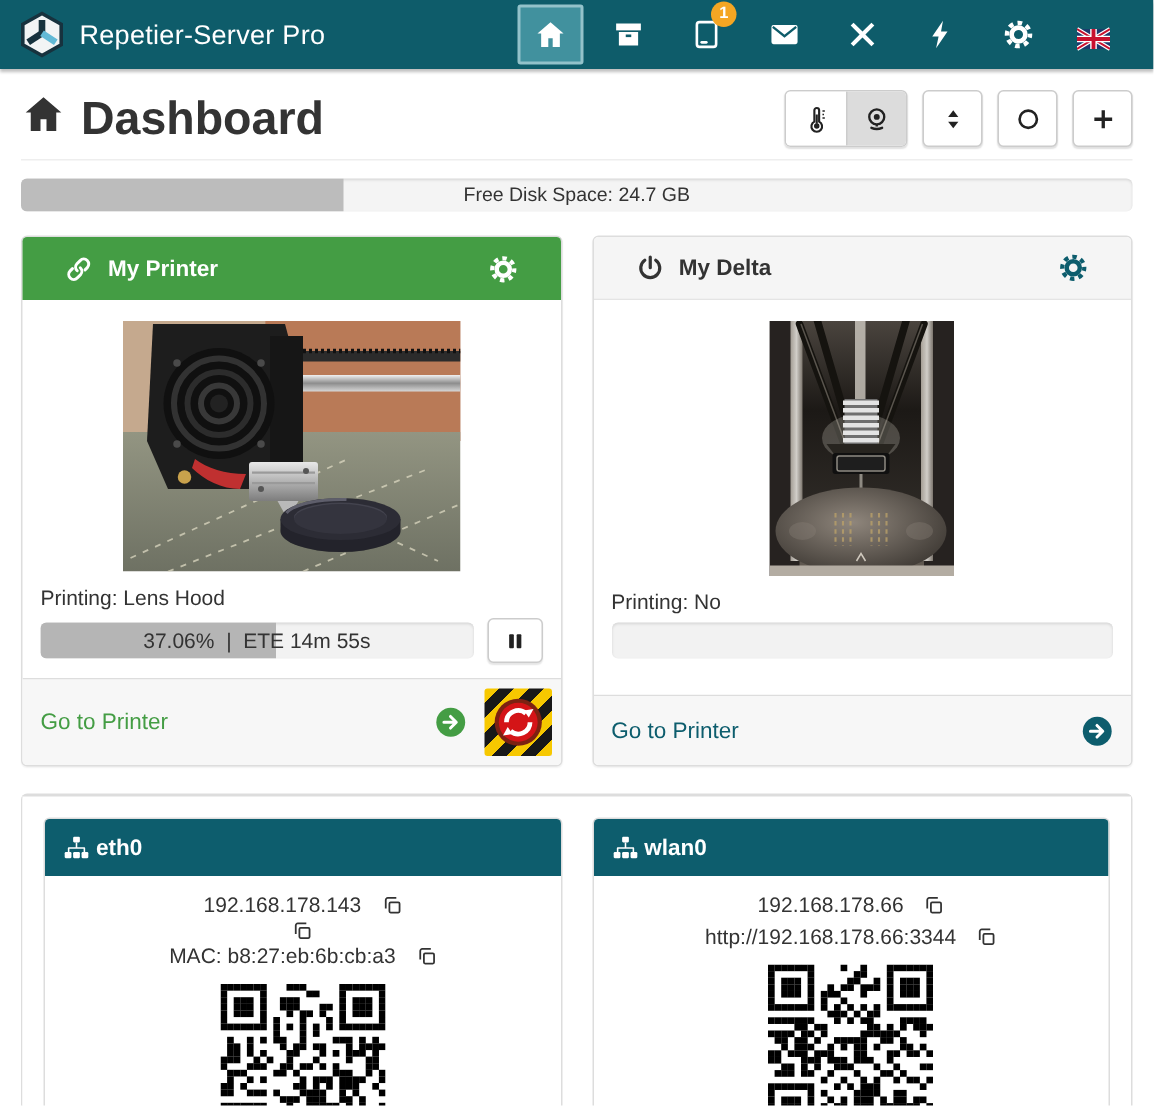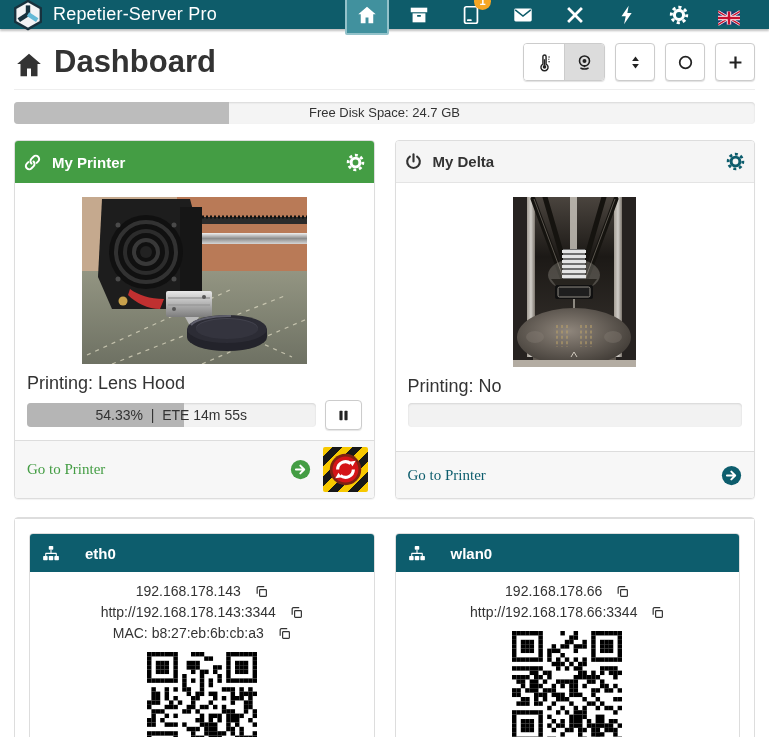--- a/index.html
+++ b/index.html
@@ -5,38 +5,38 @@
   :root{
     --navbar:#0e5c6a; --teal:#0d5d6d; --green:#449d44; --badge:#f5a623;
     --text:#333; --border:#ddd; --panelbg:#f5f5f5;
   }
   *{box-sizing:border-box; margin:0; padding:0;}
   html,body{width:769px;height:737px;overflow:hidden;background:#fff;
     font-family:"Liberation Sans",sans-serif; color:var(--text); font-size:14px;}
   svg{display:block;}
 
   
-  .navbar{height:29px;background:var(--navbar);display:flex;align-items:center;
+  .navbar{height:46px;background:var(--navbar);display:flex;align-items:center;
     padding:0 12px;box-shadow:0 2px 2px rgba(0,0,0,.25);position:relative;z-index:5;}
   .brand{display:flex;align-items:center;gap:9px;color:#fff;}
   .brand-title{font-size:18px;font-weight:400;letter-spacing:.2px;}
   .nav-icons{margin-left:auto;display:flex;align-items:center;gap:8px;padding-right:4px;}
   .nav-item{width:44px;height:40px;display:flex;align-items:center;justify-content:center;
     color:#fff;position:relative;cursor:pointer;border-radius:2px;}
   .nav-item svg{width:22px;height:22px;}
   .nav-item.active{background:#41919e;border:2px solid #93c2ca;}
   .nav-badge{position:absolute;top:-2px;right:2px;background:var(--badge);color:#fff;
     min-width:17px;height:17px;border-radius:50%;font-size:11px;line-height:17px;
     text-align:center;font-weight:bold;}
   .flag{width:26px;height:16px;}
 
   
   .main{padding:6px 14px 0 14px;}
   .page-head{display:flex;align-items:center;margin:8px 0 4px 0;}
-  .page-title{display:flex;align-items:flex-end;gap:10px;font-size:31px;font-weight:600;color:#333;}
+  .page-title{display:flex;align-items:flex-start;gap:10px;font-size:31px;font-weight:600;color:#333;}
   .page-title svg{width:30px;height:30px;}
   .toolbar{margin-left:auto;display:flex;gap:10px;align-items:center;}
   .btn{background:#fff;border:1px solid #ccc;border-radius:4px;height:38px;min-width:40px;
     display:flex;align-items:center;justify-content:center;color:#222;cursor:pointer;
     box-shadow:0 1px 1px rgba(0,0,0,.12);}
   .btn svg{width:19px;height:19px;}
   .btn-group{display:flex;border:1px solid #ccc;border-radius:4px;overflow:hidden;
     box-shadow:0 1px 1px rgba(0,0,0,.12);}
   .btn-group .btn{border:none;border-radius:0;box-shadow:none;height:36px;}
   .btn-group .btn + .btn{border-left:1px solid #ccc;}
@@ -47,64 +47,64 @@
   .diskbar{position:relative;height:22px;background:#f4f4f4;border-radius:4px;
     box-shadow:inset 0 1px 2px rgba(0,0,0,.12);overflow:hidden;}
   .diskbar .fill{position:absolute;left:0;top:0;bottom:0;background:#bcbcbc;}
   .diskbar .lbl{position:absolute;width:100%;text-align:center;line-height:22px;
     font-size:13px;color:#333;}
 
   
   .cards-row{display:flex;gap:20px;margin-top:16px;}
   .card{flex:1;border:1px solid var(--border);border-radius:4px;display:flex;
     flex-direction:column;box-shadow:0 1px 1px rgba(0,0,0,.05);background:#fff;}
-  .card-head{height:42px;display:flex;align-items:center;gap:10px;padding:0 8px;
+  .card-head{height:42px;display:flex;align-items:center;gap:10px;padding:0 28px;
     font-size:15px;font-weight:bold;border-radius:3px 3px 0 0;}
   .card-head.green{background:var(--green);color:#fff;}
   .card-head.plain{background:var(--panelbg);color:#333;border-bottom:1px solid #e4e4e4;}
   .card-head svg.h-ic{width:19px;height:19px;}
   .gear-btn{margin-left:auto;cursor:pointer;display:flex;}
   .gear-btn svg{width:21px;height:21px;}
   .gear-white{color:#fff;} .gear-teal{color:var(--teal);}
   .card-body{padding:10px 12px 10px 12px;}
   .cam-wrap{display:flex;justify-content:center;padding:4px 0 2px 0;cursor:pointer;}
-  .status-line{font-size:18px;margin:7px 0 6px 0;}
+  .status-line{font-size:14px;margin:7px 0 6px 0;}
   .prog-row{display:flex;align-items:center;gap:9px;}
   .pbar{flex:1;position:relative;height:24px;background:#f2f2f2;border-radius:4px;
     box-shadow:inset 0 1px 2px rgba(0,0,0,.12);overflow:hidden;}
   .pbar .fill{position:absolute;left:0;top:0;bottom:0;background:#b5b5b5;}
   .pbar .lbl{position:absolute;width:100%;text-align:center;line-height:24px;
     font-size:14px;color:#333;white-space:pre;}
   .pause-btn{width:37px;height:30px;background:#fff;border:1px solid #ccc;border-radius:4px;
     display:flex;align-items:center;justify-content:center;cursor:pointer;
     box-shadow:0 1px 1px rgba(0,0,0,.1);color:#222;}
   .pause-btn svg{width:15px;height:15px;}
   .card-foot{margin-top:auto;background:#f7f7f7;border-top:1px solid var(--border);
     padding:6px 12px;display:flex;align-items:center;min-height:47px;border-radius:0 0 3px 3px;}
-  .goto{font-size:15px;cursor:pointer;text-decoration:none;font-family:Liberation Serif, serif;}
+  .goto{font-size:15px;cursor:pointer;text-decoration:none;}
   .goto.green{color:var(--green);} .goto.teal{color:var(--teal);}
   .arrow-circ{margin-left:auto;cursor:pointer;display:flex;}
   .arrow-circ svg{width:21px;height:21px;}
   .ac-green{color:var(--green);} .ac-teal{color:var(--teal);}
   .estop{width:45px;height:45px;margin-left:12px;margin-right:-6px;border:none;cursor:pointer;
     background:repeating-linear-gradient(135deg,#f7c800 0 7px,#181818 7px 14px);
     display:flex;align-items:center;justify-content:center;border-radius:2px;}
   .estop svg{width:37px;height:37px;}
 
   
   .panel{margin-top:18px;border:1px solid var(--border);border-radius:4px;}
   .panel-head{background:var(--panelbg);padding:11px 14px;display:flex;align-items:center;
     gap:9px;font-size:15px;font-weight:bold;color:#333;cursor:pointer;border-radius:3px 3px 0 0;}
   .panel-head svg.h-ic{width:18px;height:18px;}
   .chev{margin-left:auto;display:flex;cursor:pointer;}
   .chev svg{width:16px;height:16px;}
   .panel-body{border-top:1px solid var(--border);padding:14px;display:flex;gap:20px;background:#fff;}
   .net-card{flex:1;border:1px solid var(--border);border-radius:4px;overflow:hidden;}
   .net-head{background:var(--teal);color:#fff;height:38px;display:flex;align-items:center;
-    gap:25px;padding:0 12px;font-size:15px;font-weight:bold;}
+    gap:4px;padding:0 12px;font-size:15px;font-weight:bold;}
   .net-head svg{width:18px;height:18px;}
   .net-body{padding:9px 8px 0 8px;text-align:center;}
   .net-line{display:flex;align-items:center;justify-content:center;gap:14px;line-height:21px;font-size:14px;}
   .copy-ic{display:flex;cursor:pointer;color:#333;}
   .copy-ic svg{width:13px;height:13px;}
   .qr-wrap{display:flex;justify-content:center;margin-top:8px;}
 </style>
 </head>
 <body>
 
@@ -327,21 +327,21 @@
             <ellipse cx="145" cy="132" rx="40" ry="14" fill="#2c2c35"></ellipse>
             <ellipse cx="145" cy="131" rx="31" ry="10" fill="#43434e"></ellipse>
             <ellipse cx="145" cy="132" rx="31" ry="10" fill="#34343e"></ellipse>
             <path d="M109 128a38 12 0 0 1 40-9" stroke="#6b6b79" stroke-width="2" fill="none" opacity=".8"></path>
           </svg>
         </div>
         <div class="status-line">Printing: Lens Hood</div>
         <div class="prog-row">
           <div class="pbar">
             <div class="fill" style="width: 54.33%;"></div>
-            <div class="lbl">54.33%  |  ETE 14m 55s</div>
+            <div class="lbl">37.06%  |  ETE 14m 55s</div>
           </div>
           <div class="pause-btn">
             <span>
               <svg viewBox="0 0 24 24" fill="currentColor">
                   <rect x="5.5" y="4.5" width="5" height="15" rx="1"></rect>
                   <rect x="13.5" y="4.5" width="5" height="15" rx="1"></rect>
                 </svg>
             </span>
           </div>
         </div>
@@ -490,21 +490,20 @@
           <div class="net-line">
             <span>192.168.178.143</span>
             <span class="copy-ic">
               <svg viewBox="0 0 24 24" fill="none" stroke="currentColor" stroke-width="2.2">
                   <rect x="8.5" y="8.5" width="12.5" height="12.5" rx="1.5"></rect>
                   <path d="M4 16V5.5A2.5 2.5 0 0 1 6.5 3H17"></path>
                 </svg>
             </span>
           </div>
           <div class="net-line">
-            <span>http://192.168.178.143:3344</span>
             <span class="copy-ic">
               <svg viewBox="0 0 24 24" fill="none" stroke="currentColor" stroke-width="2.2">
                   <rect x="8.5" y="8.5" width="12.5" height="12.5" rx="1.5"></rect>
                   <path d="M4 16V5.5A2.5 2.5 0 0 1 6.5 3H17"></path>
                 </svg>
             </span>
           </div>
           <div class="net-line">
             <span>MAC: b8:27:eb:6b:cb:a3</span>
             <span class="copy-ic">

